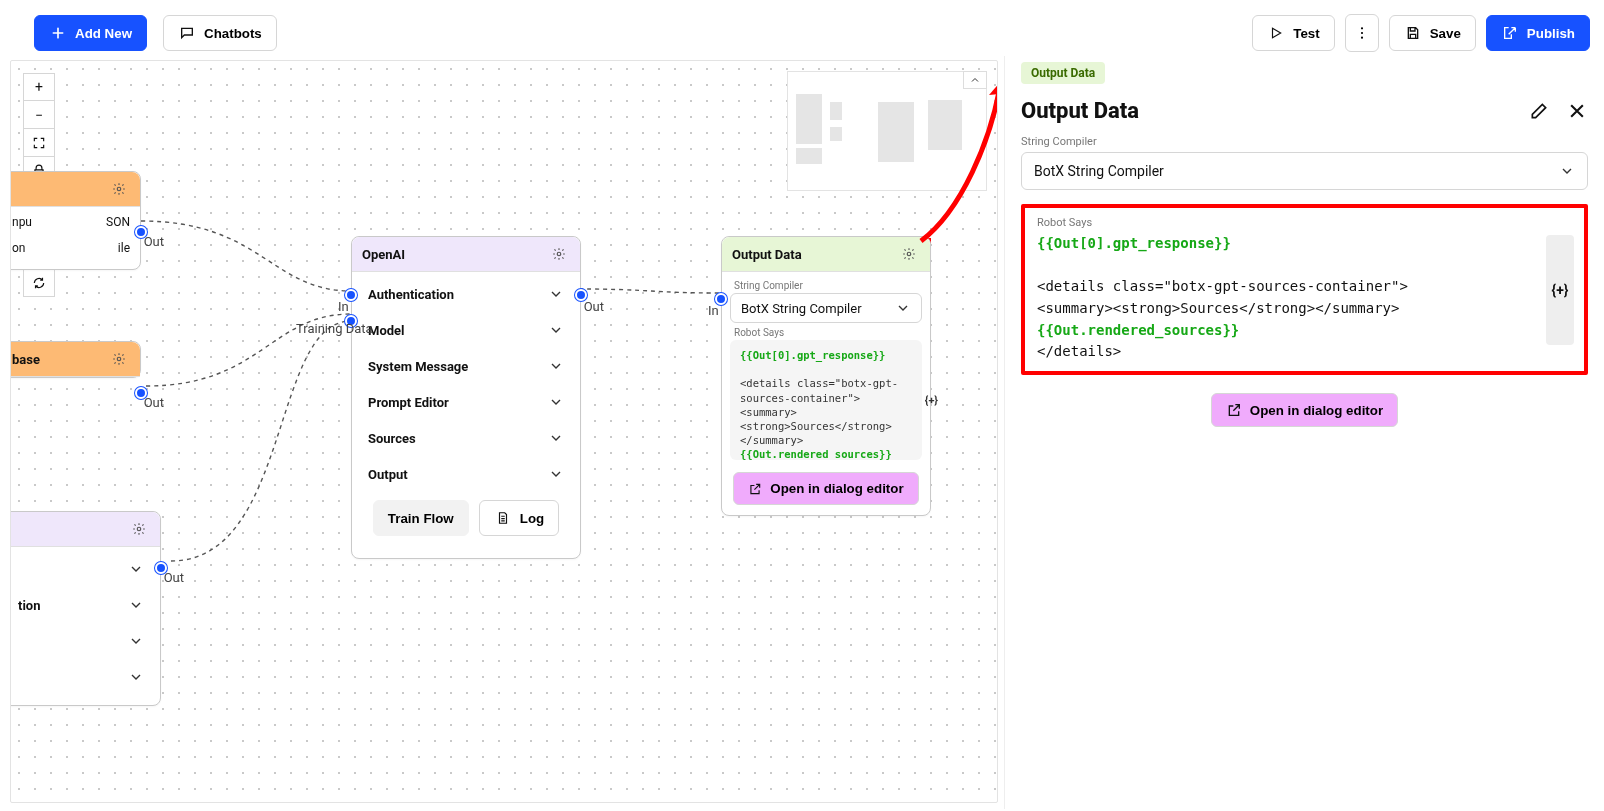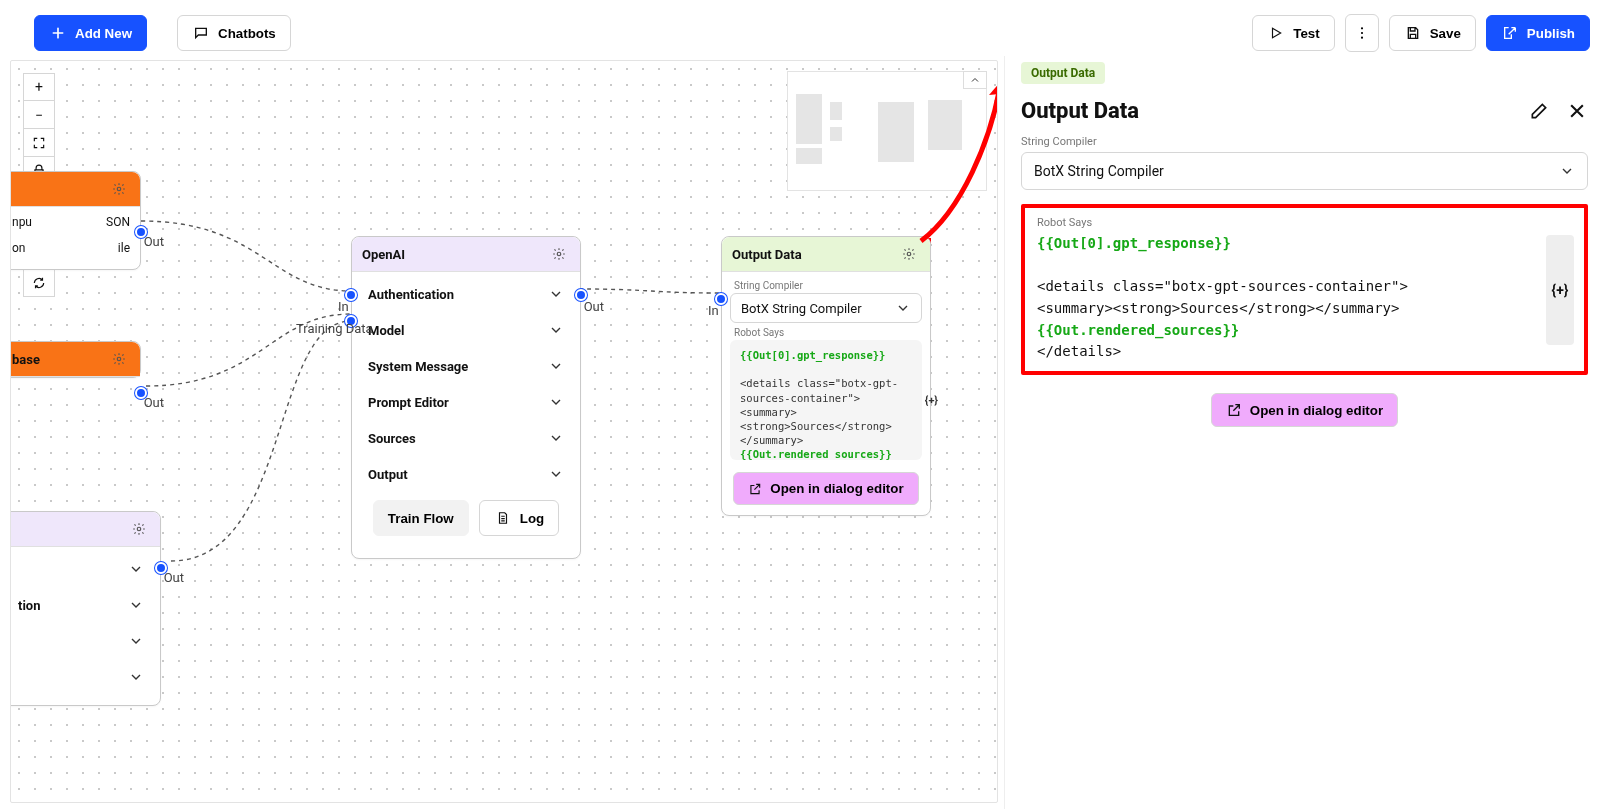--- a/index.html
+++ b/index.html
@@ -1,21 +1,21 @@
 <!DOCTYPE html>
 <html><head>
 <meta charset="utf-8">
 <style>
   * { box-sizing: border-box; }
   html, body { margin: 0; padding: 0; font-family: -apple-system, BlinkMacSystemFont, "Segoe UI", Roboto, Arial, sans-serif; font-size: 14px; color: #111; }
   body { width: 1604px; height: 811px; overflow: hidden; background: #fff; }
 
   
   .topbar { display: flex; align-items: center; justify-content: space-between; padding: 14px 14px 4px 14px; }
-  .topbar-left { display: flex; gap: 30px; padding-left: 20px; }
+  .topbar-left { display: flex; gap: 16px; padding-left: 20px; }
   .topbar-right { display: flex; gap: 10px; align-items: center; }
   .btn { display: inline-flex; align-items: center; gap: 8px; border: 1px solid #d6d6d6; background: #fff; border-radius: 6px; padding: 8px 14px; font-weight: 700; cursor: pointer; }
   .btn.primary { background: #1752ff; border-color: #1752ff; color: #fff; }
   .btn .glyph { display: inline-flex; align-items: center; justify-content: center; width: 18px; height: 18px; }
   .icon-btn { width: 34px; height: 38px; border: 1px solid #d6d6d6; border-radius: 6px; display: inline-flex; align-items: center; justify-content: center; cursor: pointer; }
 
   
   .main { display: flex; height: calc(811px - 58px); }
   .canvas-wrap { position: relative; flex: 1; border: 1px solid #e3e3e3; margin: 4px 6px 6px 10px; border-radius: 2px; overflow: hidden; }
   .canvas { position: absolute; inset: 0; background-image: radial-gradient(#c9c9c9 1px, transparent 1px); background-size: 16px 16px; }
@@ -34,21 +34,21 @@
   
   .node { position: absolute; border: 1px solid #c9c9c9; border-radius: 8px; background: #fff; box-shadow: 0 1px 2px rgba(0,0,0,0.04); }
   .node .node-head { display:flex; align-items:center; justify-content:space-between; padding: 6px 10px; border-bottom: 1px solid #e0e0e0; border-radius: 8px 8px 0 0; font-weight: 700; font-size: 13px; }
   .node .gear { width: 22px; height: 22px; display:flex; align-items:center; justify-content:center; cursor:pointer; }
   .node .node-body { padding: 4px 8px 10px 8px; }
   .row-item { display:flex; align-items:center; justify-content:space-between; padding: 10px 8px; font-weight: 700; font-size: 13px; cursor:pointer; }
   .row-item svg { flex: 0 0 auto; }
   .node-foot { display:flex; gap: 10px; justify-content:center; padding: 8px 0 12px 0; }
 
   
-  .tint-blue   .node-head { background: #f97316; }
+  .tint-blue   .node-head { background: #fdba74; }
   .tint-purple .node-head { background: #efe7fb; }
   .tint-green  .node-head { background: #e7f6d6; }
 
   
   .port { position:absolute; width:12px; height:12px; border-radius:50%; background:#1752ff; border:2px solid #fff; box-shadow: 0 0 0 1px #1752ff; }
   .port-label { position:absolute; font-size:13px; color:#444; }
 
   
   .sel { display:flex; align-items:center; justify-content:space-between; border:1px solid #d6d6d6; border-radius:6px; padding:6px 10px; font-size:13px; cursor:pointer; }
   .small-label { font-size: 10px; color:#777; margin: 4px 2px 2px 4px; }

